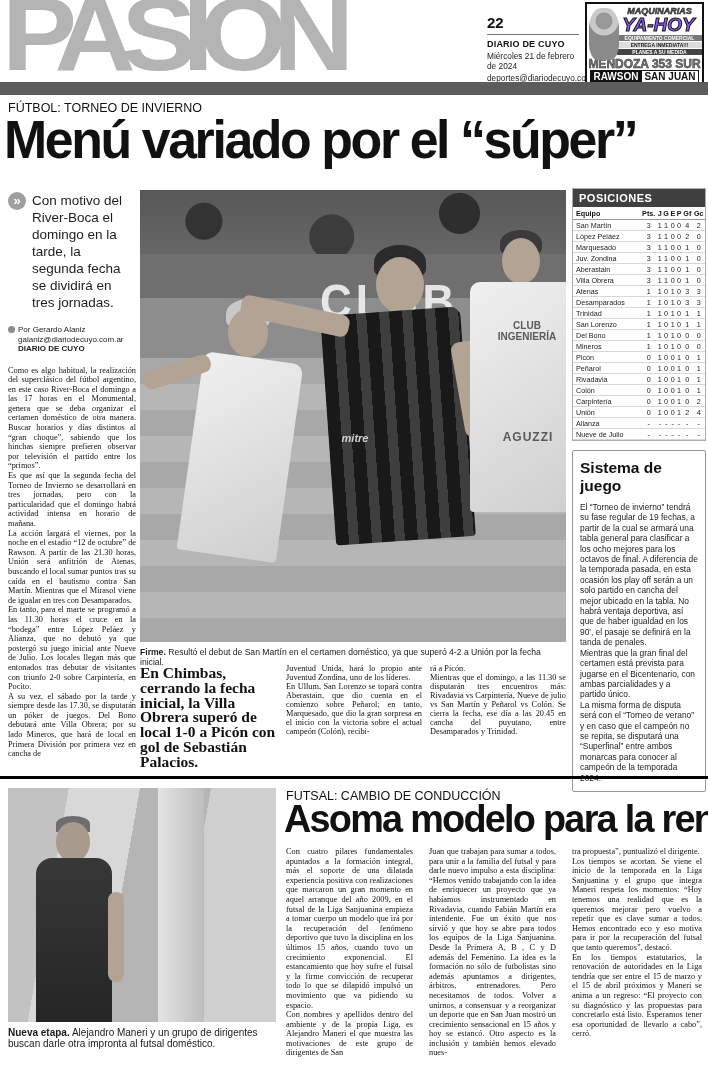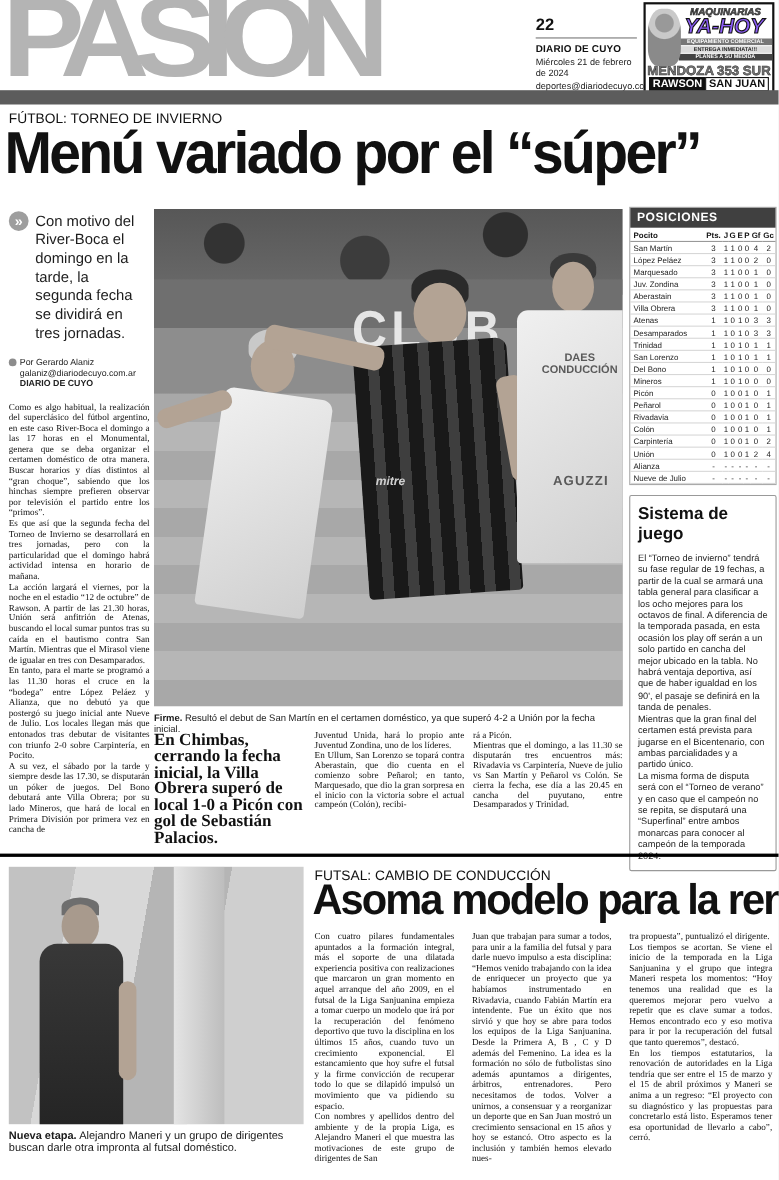--- a/index.html
+++ b/index.html
@@ -186,21 +186,21 @@
       <div class="p-torso p-stripe" style="left:28px;top:66px;width:140px;height:230px;transform:rotate(-4deg);"></div>
       <div class="p-arm" style="left:-60px;top:60px;width:110px;height:22px;transform:rotate(12deg);"></div>
       <div class="p-arm" style="left:158px;top:96px;width:24px;height:96px;transform:rotate(-10deg);"></div>
     </div>
 
     <div class="player" style="left:320px;top:40px;width:110px;height:412px;">
       <div class="p-hair" style="left:40px;top:0;width:42px;height:26px;background:#3a3a3a;"></div>
       <div class="p-head" style="left:42px;top:8px;width:38px;height:46px;"></div>
       <div class="p-torso p-white" style="left:10px;top:52px;width:110px;height:230px;"></div>
     </div>
-    <div class="ph-sign" style="left:352px;top:130px;font-size:10px;width:70px;">DAES CONDUCCIÓN</div>
+    <div class="ph-sign" style="left:352px;top:130px;font-size:10px;width:70px;">CLUB INGENIERÍA</div>
     <div class="ph-sign" style="left:356px;top:240px;font-size:12px;width:64px;letter-spacing:1px;">AGUZZI</div>
     <div class="ph-sign" style="left:190px;top:242px;font-size:11px;color:#cfcfcf;font-style:italic;width:50px;">mitre</div>
   </div>
   <div id="caption1">
     <span class="cap-lead">Firme.</span>
     <span>Resultó el debut de San Martín en el certamen doméstico, ya que superó 4-2 a Unión por la fecha inicial.</span>
   </div>
 
   <div id="pullquote">En Chimbas, cerrando la fecha inicial, la Villa Obrera superó de local 1-0 a Picón con gol de Sebastián Palacios.</div>
   <div id="cont-a">
@@ -215,21 +215,21 @@
         <p>Mientras que el domingo, a las 11.30 se disputarán tres encuentros más: Rivadavia vs Carpintería, Nueve de julio vs San Martín y Peñarol vs Colón. Se cierra la fecha, ese día a las 20.45 en cancha del puyutano, entre Desamparados y Trinidad.</p>
       </div>
   </div>
 
   <div id="rail">
     <div id="pos-box">
       <div id="pos-title">POSICIONES</div>
       <table id="pos-table">
           <thead>
             <tr>
-              <th>Pocito</th>
+              <th>Equipo</th>
               <th>Pts.</th>
               <th>J</th>
               <th>G</th>
               <th>E</th>
               <th>P</th>
               <th>Gf</th>
               <th>Gc</th>
             </tr>
           </thead>
           <tbody>

